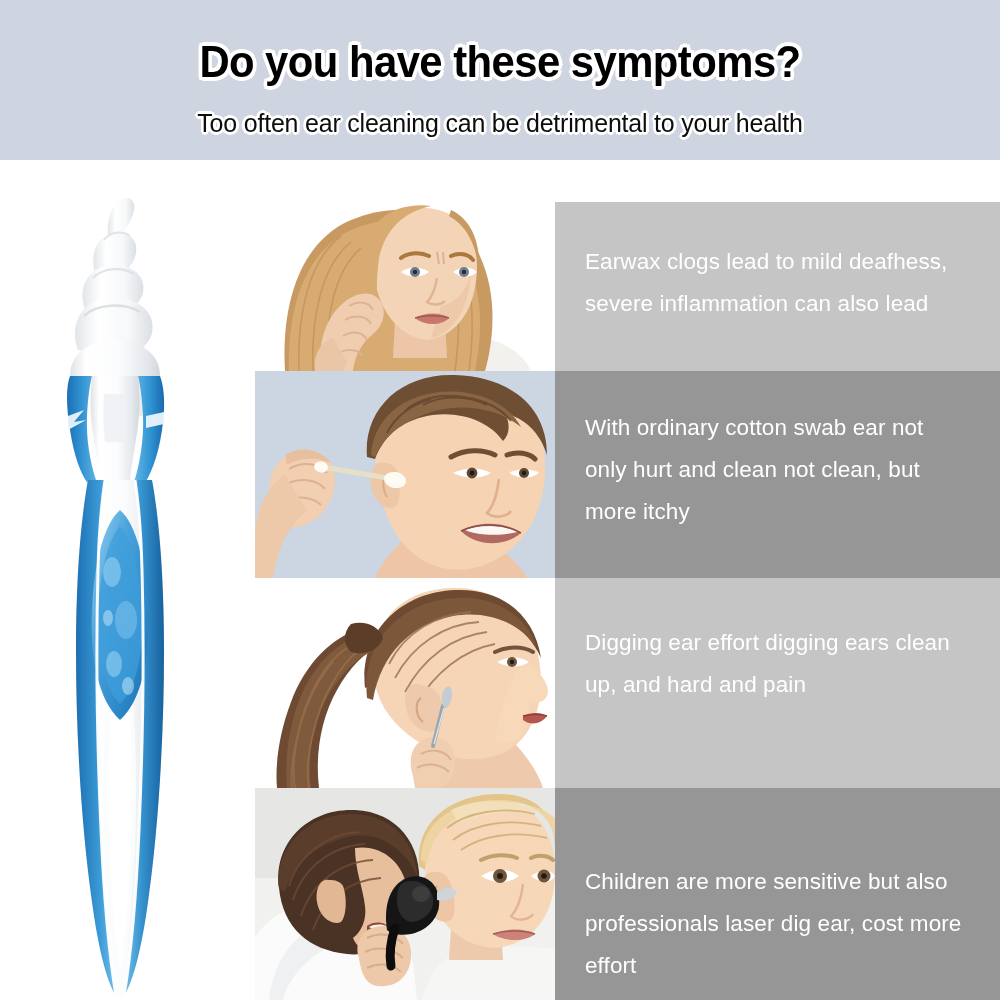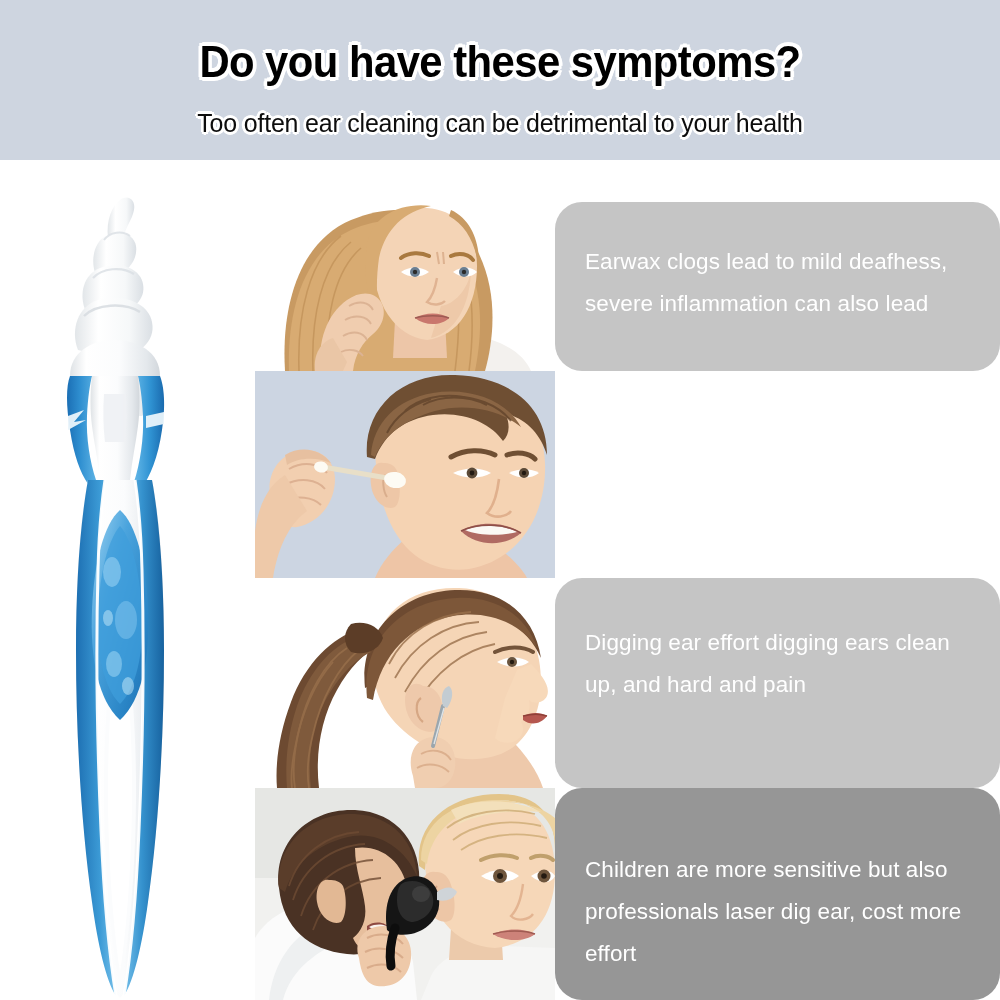--- a/index.html
+++ b/index.html
@@ -108,21 +108,20 @@
     position: absolute;
     left: 300px;
     top: 0;
     width: 445px;
     height: 100%;
     box-sizing: border-box;
     padding: 0 30px 13px 30px;
     display: flex;
     flex-direction: column;
     justify-content: center;
-    border-radius: 27px;
   }
   .row-text p {
     margin: 0;
     color: #ffffff;
     font-size: 22.5px;
     line-height: 42px;
     font-weight: normal;
     letter-spacing: 0.1px;
     font-family: "Liberation Sans", sans-serif;
   }
@@ -130,21 +129,21 @@
   .tone-dark  { background: #969696; }
 
   .row-1 { top: 42px;  height: 169px; }
   .row-2 { top: 211px; height: 207px; }
   .row-3 { top: 418px; height: 210px; }
   .row-4 { top: 628px; height: 212px; }
 
   .row-1 .row-text { padding-top: 6px; }
   .row-2 .row-text { padding-top: 4px; }
   .row-3 .row-text { justify-content: flex-start; padding-top: 44px; }
-  .row-4 .row-text { justify-content: center; padding-top: 48px; }
+  .row-4 .row-text { justify-content: flex-end; padding-top: 48px; }
 
   .row-1 .row-photo { background: #ffffff; }
   .row-2 .row-photo { background: #ccd5e2; }
   .row-3 .row-photo { background: #ffffff; }
   .row-4 .row-photo { background: #f2f2f2; }
 
   .photo-svg { display: block; }
 </style>
 </head>
 <body>
@@ -386,20 +385,23 @@
             <path d="M28 130 C42 124 58 126 66 134"></path>
           </g>
 
           <path d="M0 160 C4 132 14 114 30 104 L52 140 C38 150 24 170 18 207 L0 207 Z" fill="#eec9a9"></path>
 
           <path d="M68 96 L138 108" stroke="#e8dfc8" stroke-width="5" stroke-linecap="round"></path>
           <ellipse cx="140" cy="109" rx="11" ry="8" fill="#fdfbf4" transform="rotate(10 140 109)"></ellipse>
           <ellipse cx="66" cy="96" rx="7" ry="5.5" fill="#fdfbf4" transform="rotate(10 66 96)"></ellipse>
         </svg>
       </div>
+      <div class="row-text tone-dark" style="background: rgb(150, 150, 150);">
+        <p style="color: rgb(255, 255, 255);">With ordinary cotton swab ear not only hurt and clean not clean, but more itchy</p>
+      </div>
     </div>
 
     <div class="row row-3">
       <div class="row-photo">
         <svg class="photo-svg" width="300" height="210" viewBox="0 0 300 210">
           <rect width="300" height="210" fill="#ffffff"></rect>
 
           <path d="M196 150 L250 156 C268 172 282 192 288 210 L168 210 C172 186 182 164 196 150 Z" fill="#eec9ab"></path>
 
           <path d="M118 86 C118 34 158 8 204 10 C248 12 276 40 284 82

